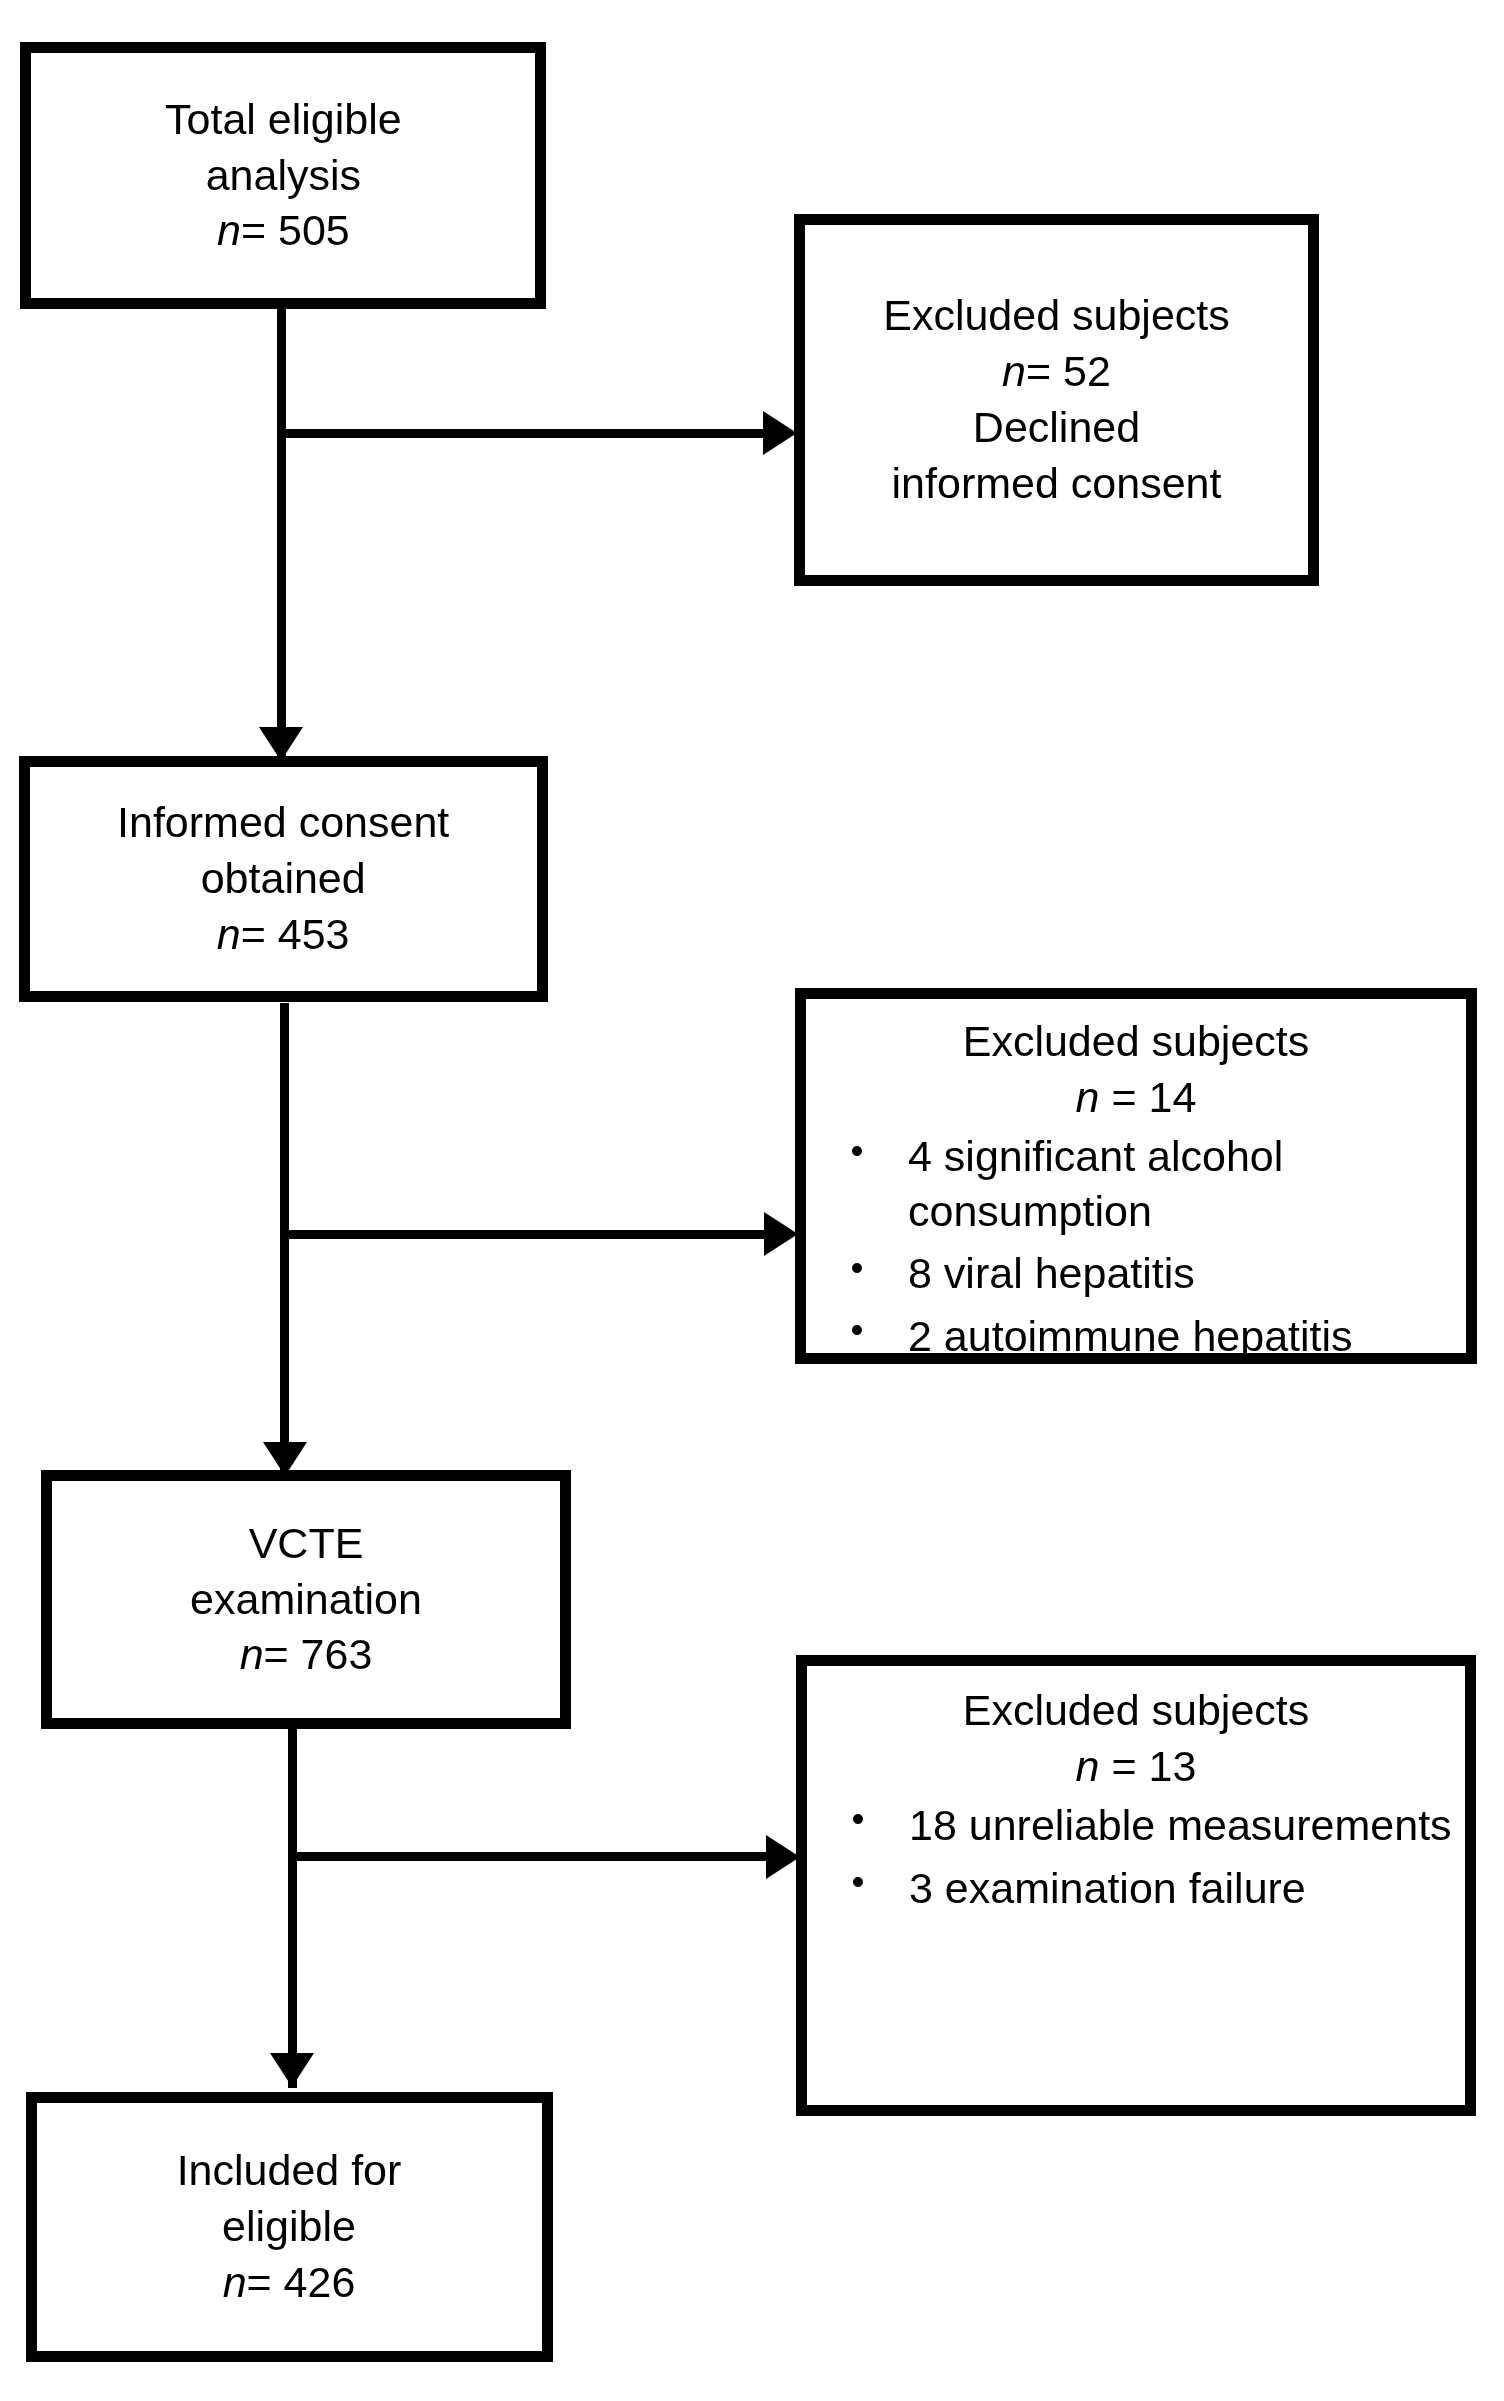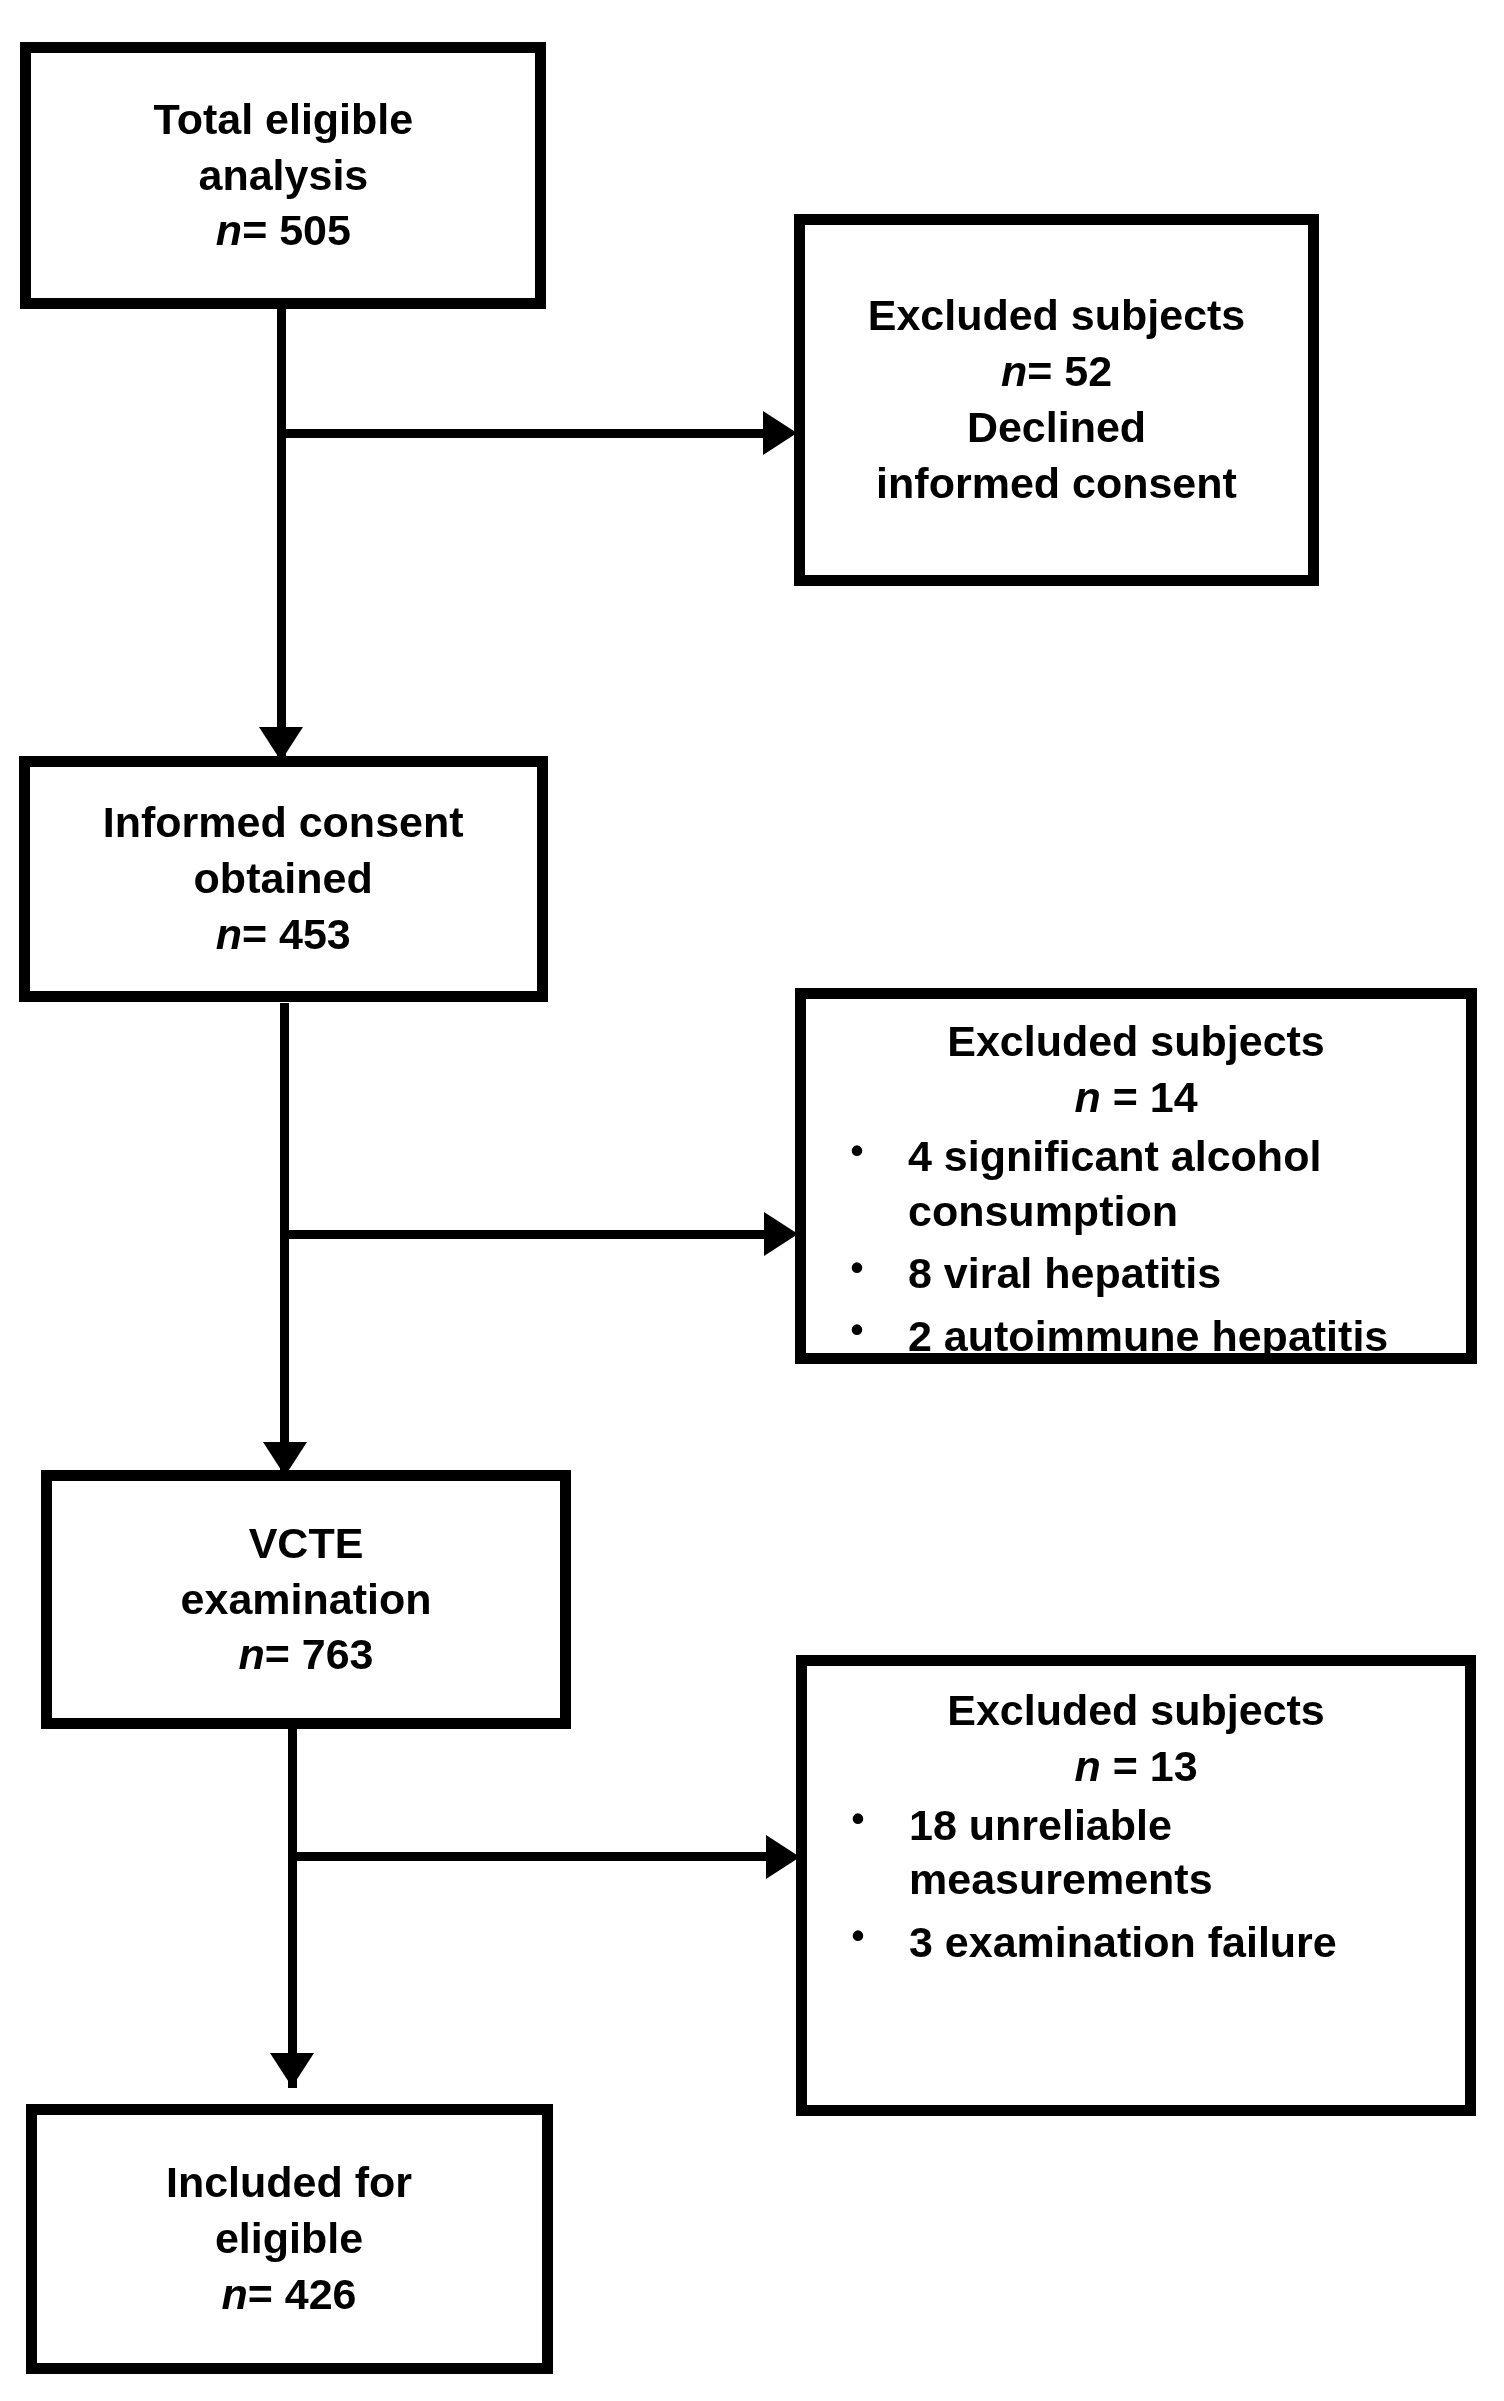--- a/index.html
+++ b/index.html
@@ -20,21 +20,20 @@
   }
   .node {
     position: absolute;
     box-sizing: border-box;
     background: #ffffff;
     border: 11px solid #000000;
     display: flex;
     flex-direction: column;
     justify-content: center;
     color: #000000;
-    font-weight: bold;
   }
   .node .line {
     text-align: center;
     font-size: 43px;
     line-height: 1.30;
     white-space: nowrap;
   }
   .node.wrapok .line { white-space: normal; }
   .nvar {
     font-style: italic;
@@ -146,20 +145,20 @@
 
   <div class="node wrapok" style="left:796px; top:1655px; width:680px; height:461px; justify-content:flex-start; padding-top:17px;">
     <div class="line">Excluded subjects</div>
     <div class="line"><span class="nvar">n</span><span> = 13</span></div>
     <ul class="blist">
       <li><span class="bullet">•</span><span>18 unreliable measurements</span></li>
       <li><span class="bullet">•</span><span>3 examination failure</span></li>
     </ul>
   </div>
 
-  <div class="node" style="left:25.5px; top:2092px; width:527px; height:270px;margin-top:12px;">
+  <div class="node" style="left:25.5px; top:2092px; width:527px; height:270px;">
     <div class="line">Included for</div>
     <div class="line">eligible</div>
     <div class="line"><span class="nvar">n</span><span>= 426</span></div>
   </div>
 
 </div>
 
 
 </body></html>

